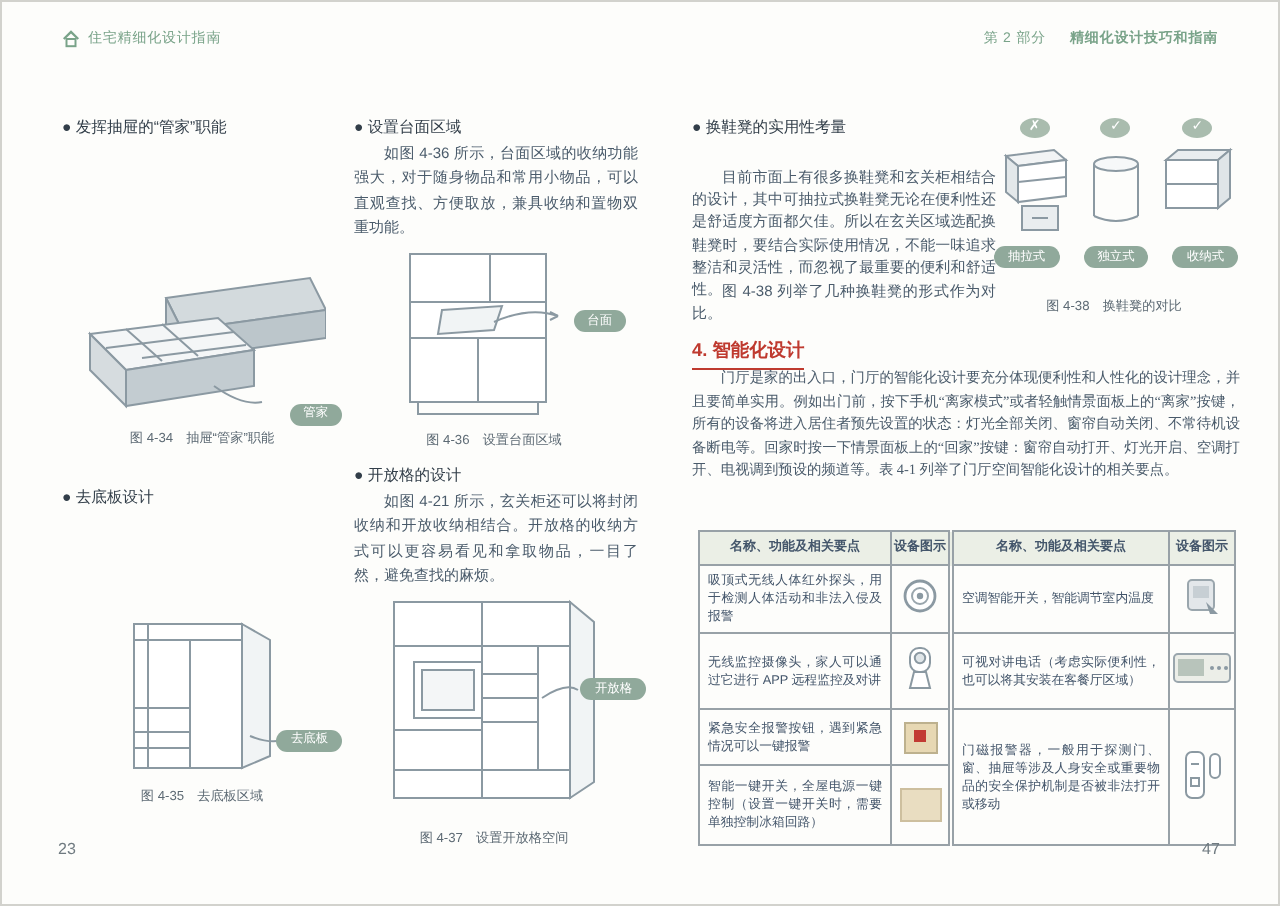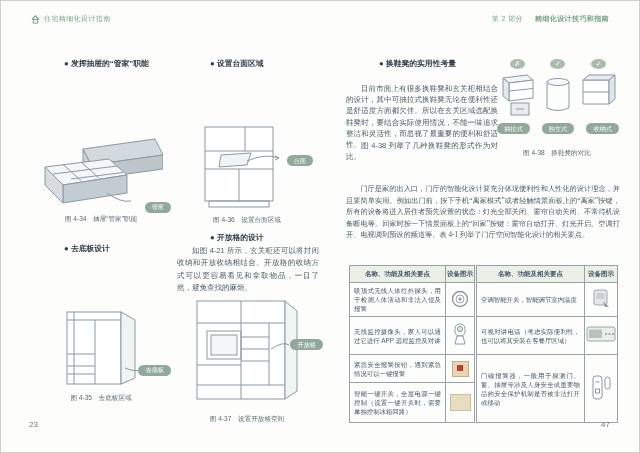--- a/index.html
+++ b/index.html
@@ -5,21 +5,21 @@
   html,body{margin:0;padding:0;background:#e9e9e6;}
   .spread{
     position:relative;width:640px;height:453px;margin:0 auto;
     background:#fdfdfb;border:1px solid #d2d2cd;box-sizing:border-box;
     font-family:"Liberation Sans","DejaVu Sans",sans-serif;color:#4a5b6b;overflow:hidden;
   }
   .abs{position:absolute;}
   .hdr{font-size:7px;color:#79a389;letter-spacing:.4px;display:flex;align-items:center;gap:4px;}
   .hdr-right{justify-content:flex-end;}
   .hdr-right .part-title{font-weight:bold;margin-left:8px;}
-  .sec-h{font-size:7.8px;font-weight:bold;color:#323e49;white-space:nowrap;margin-left:33px;}
+  .sec-h{font-size:7.8px;font-weight:normal;color:#323e49;white-space:nowrap;}
   .para{font-size:7.5px;line-height:12.3px;text-align:justify;text-indent:2em;color:#4a5b6b;}
   .para.tight{line-height:11.2px;}
   .cap{font-size:6.6px;color:#5d6a74;text-align:center;white-space:nowrap;}
   .fig{position:absolute;}
   .fig svg{display:block;}
   .tag{
     position:absolute;background:#90a99b;color:#ffffff;font-size:6.2px;
     padding:2.5px 7px;border-radius:10px;white-space:nowrap;line-height:1;
   }
   .red-h{font-size:9.2px;font-weight:bold;color:#bf3a2f;border-bottom:1.5px solid #bf3a2f;
@@ -91,20 +91,21 @@
       <polygon points="76,4 90,12 90,70 76,76" fill="#f1f4f5"></polygon>
       <path d="M80,60 Q90,64 96,62" fill="none"></path>
     </svg>
     <span class="tag" style="right:-14px;bottom:14px;">去底板</span>
   </div>
   <div class="abs cap" style="left:24px;top:393px;width:152px;">图 4-35　去底板区域</div>
 
   <div class="abs pn" style="left:28px;top:419px;">23</div>
 
   <div class="abs sec-h" style="left:176px;top:57px;">● 设置台面区域</div>
+  <div class="abs para" style="left:176px;top:70px;width:142px;">如图 4-36 所示，台面区域的收纳功能强大，对于随身物品和常用小物品，可以直观查找、方便取放，兼具收纳和置物双重功能。</div>
 
   <div class="fig" style="left:186px;top:124px;width:120px;height:88px;">
     <svg width="120" height="88" viewBox="0 0 120 88" stroke="#8b99a2" stroke-width="1" fill="none">
       <rect x="18" y="2" width="68" height="74" fill="#ffffff"></rect>
       <line x1="18" y1="26" x2="86" y2="26"></line>
       <line x1="58" y1="2" x2="58" y2="26"></line>
       <line x1="18" y1="44" x2="86" y2="44"></line>
       <polygon points="34,30 64,28 60,40 32,42" fill="#f1f4f5"></polygon>
       <line x1="52" y1="44" x2="52" y2="76"></line>
       <rect x="22" y="76" width="60" height="6"></rect>
@@ -165,20 +166,23 @@
       <line x1="86" y1="20" x2="112" y2="20"></line>
     </svg>
     <div class="abs f438-tags" style="left:0;top:64px;width:122px;display:flex;justify-content:space-between;">
       <span class="tag">抽拉式</span>
       <span class="tag">独立式</span>
       <span class="tag">收纳式</span>
     </div>
   </div>
   <div class="abs cap" style="left:488px;top:148px;width:136px;">图 4-38　换鞋凳的对比</div>
 
+  <div class="abs" style="left:345px;top:164px;">
+    <span class="red-h">4. 智能化设计</span>
+  </div>
   <div class="abs para" style="left:345px;top:183px;width:274px;line-height:11.6px;font-size:7.2px;font-family:Liberation Serif, serif;">门厅是家的出入口，门厅的智能化设计要充分体现便利性和人性化的设计理念，并且要简单实用。例如出门前，按下手机“离家模式”或者轻触情景面板上的“离家”按键，所有的设备将进入居住者预先设置的状态：灯光全部关闭、窗帘自动关闭、不常待机设备断电等。回家时按一下情景面板上的“回家”按键：窗帘自动打开、灯光开启、空调打开、电视调到预设的频道等。表 4-1 列举了门厅空间智能化设计的相关要点。</div>
 
 
   <div class="abs" style="left:348px;top:264px;">
     <table class="smart">
       <colgroup>
         <col style="width:96px">
           <col style="width:30px">
           <col style="width:109px">
           <col style="width:33px">

